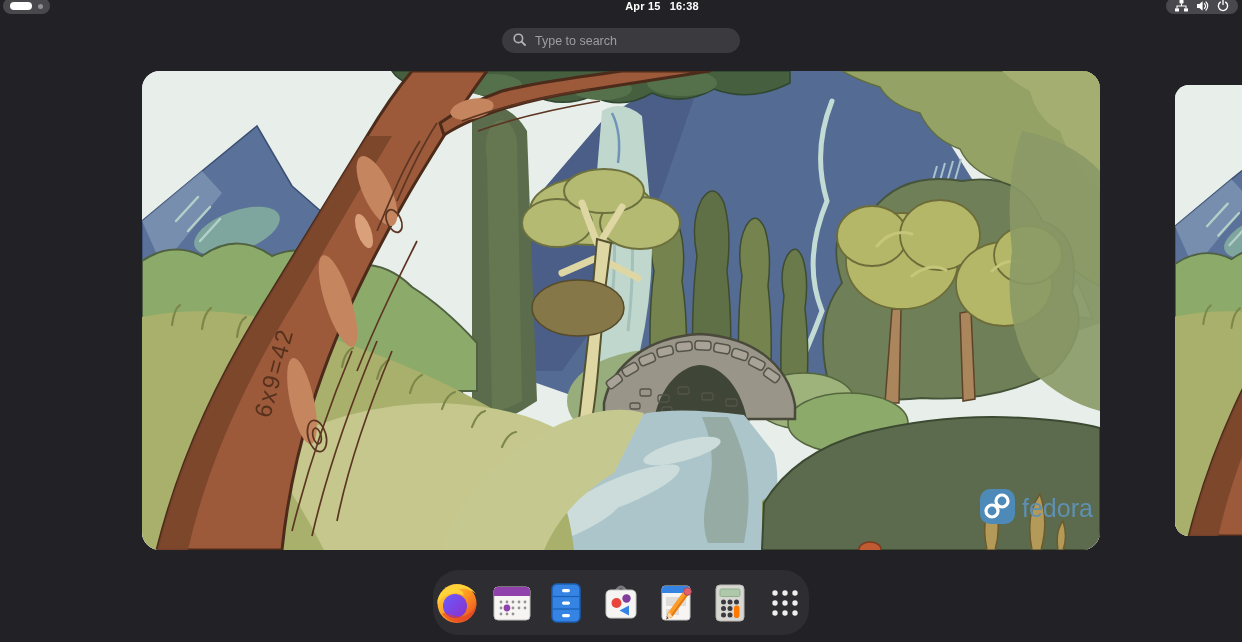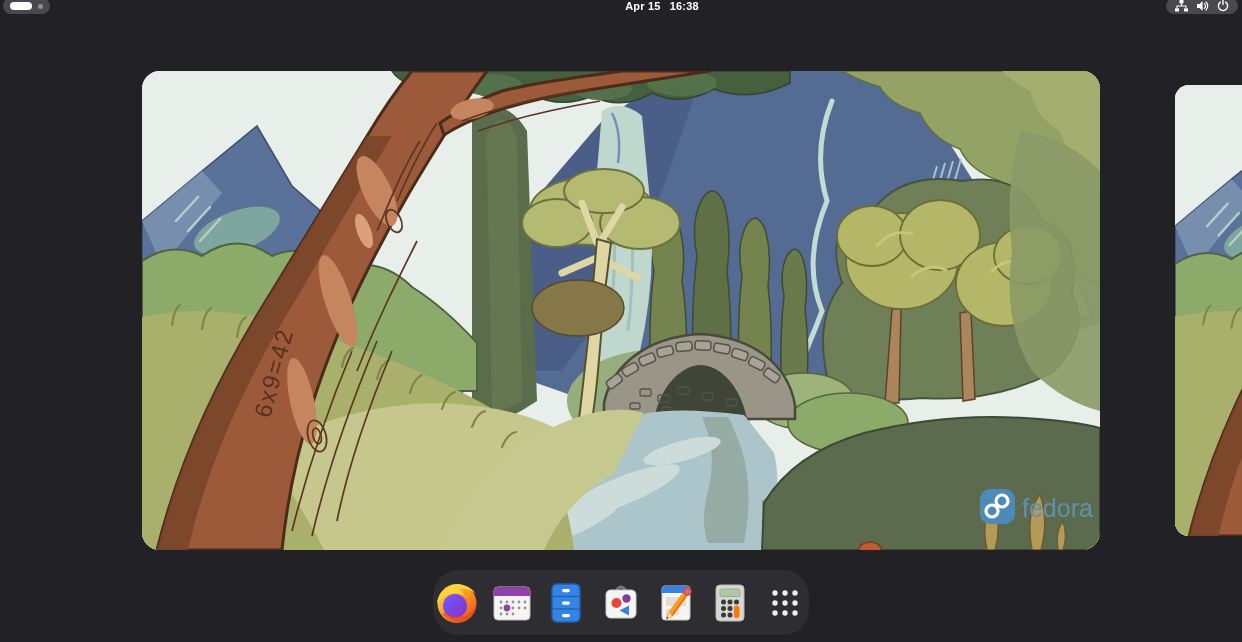--- a/index.html
+++ b/index.html
@@ -289,20 +289,29 @@
       </span>
       <span>
         <svg width="12" height="12" viewBox="0 0 12 12">
           <path d="M3.4,2.2 A4.6,4.6 0 1 0 8.6,2.2" stroke="#ffffff" stroke-width="1.4" fill="none" stroke-linecap="round"></path>
           <line x1="6" y1="0.4" x2="6" y2="4.6" stroke="#ffffff" stroke-width="1.4" stroke-linecap="round"></line>
         </svg>
       </span>
     </div>
   </div>
 
+  <div class="search">
+    <span>
+      <svg width="13" height="13" viewBox="0 0 13 13">
+        <circle cx="5.4" cy="5.4" r="4.2" stroke="#b2b2b6" stroke-width="1.6" fill="none"></circle>
+        <line x1="8.6" y1="8.6" x2="12" y2="12" stroke="#b2b2b6" stroke-width="1.8" stroke-linecap="round"></line>
+      </svg>
+    </span>
+    <input type="text" placeholder="Type to search" style="">
+  </div>
 
   <div class="workspace-main">
     <svg viewBox="0 0 958 479" preserveAspectRatio="xMidYMid slice">
         <use href="#wallpaper-art"></use>
       </svg>
   </div>
   <div class="workspace-next">
     <svg viewBox="0 0 958 479" preserveAspectRatio="xMinYMid slice">
         <use href="#wallpaper-art"></use>
       </svg>

